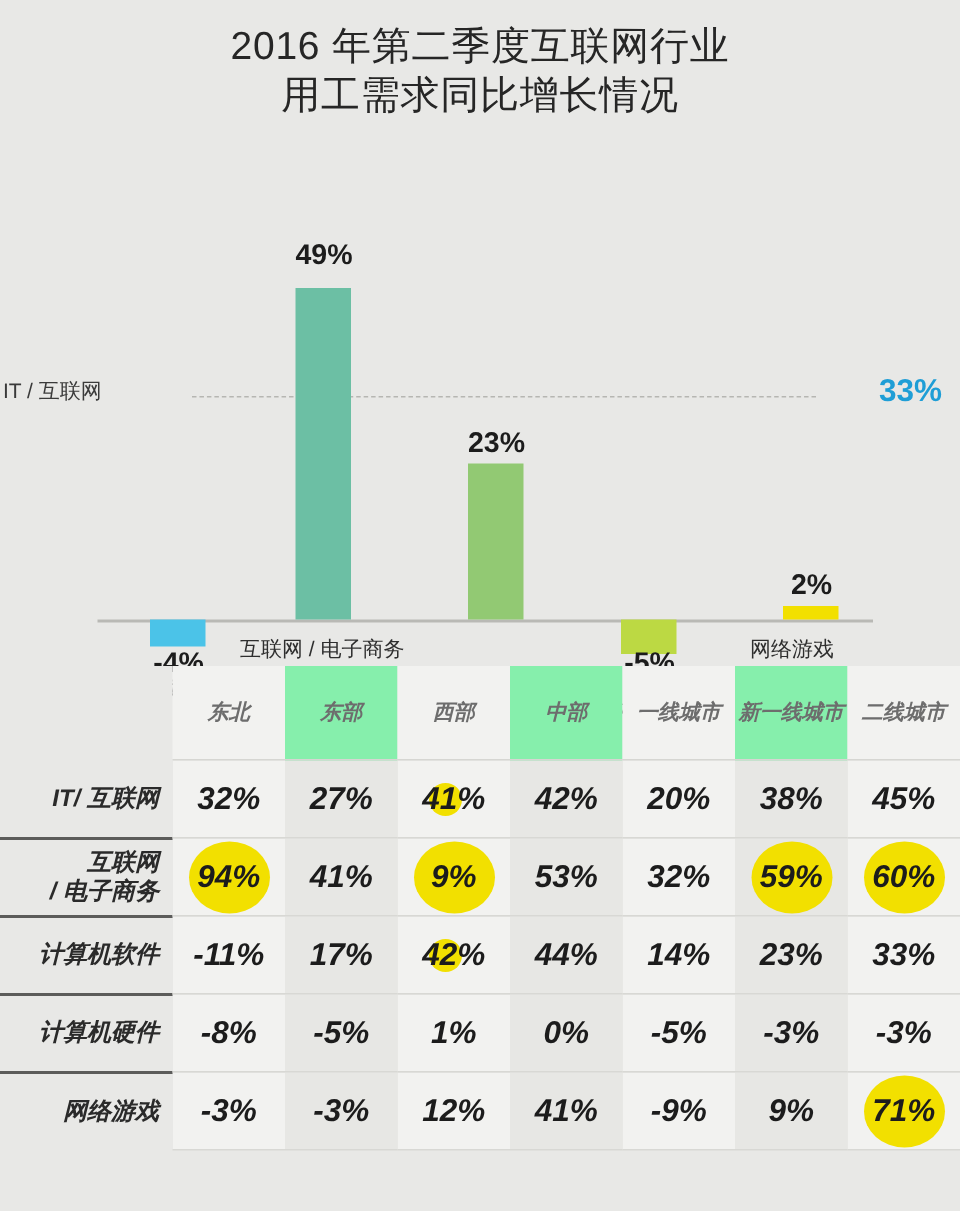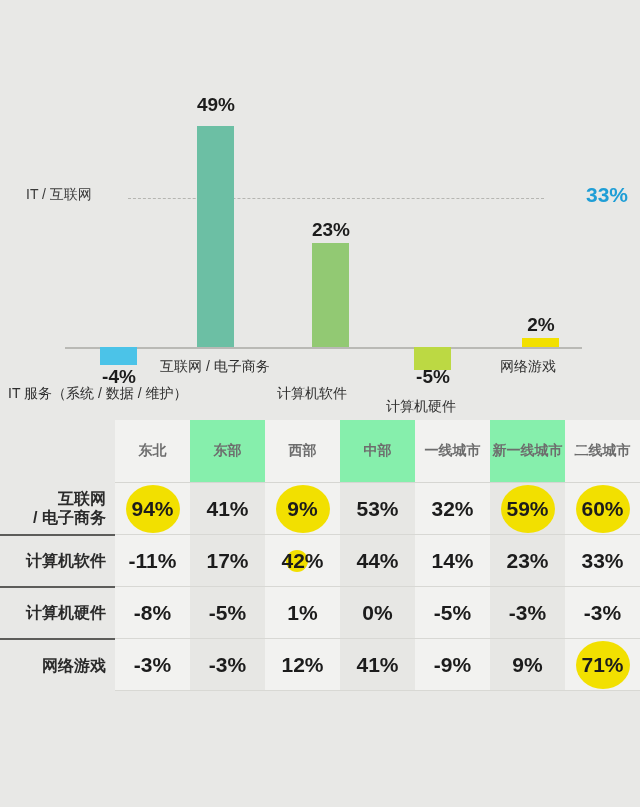--- a/index.html
+++ b/index.html
@@ -47,21 +47,21 @@
   .refline {
     position: absolute;
     left: 128px;
     right: 96px;
     top: 180px;
     height: 0;
     border-top: 1px dashed #b6b6b2;
   }
   .ref-label {
     position: absolute;
-    left: 26px;
+    left: 2px;
     top: 168px;
     font-size: 14px;
     color: #3a3a3a;
     white-space: nowrap;
   }
   .ref-value {
     position: absolute;
     right: 12px;
     top: 165px;
     font-size: 21px;
@@ -87,22 +87,23 @@
     position: absolute;
     font-size: 14px;
     color: #2e2e2e;
     white-space: nowrap;
   }
 
   
   #table-wrap {
     position: absolute;
     left: 0;
-    top: 420px;
+    top: 444px;
     width: 640px;
+    font-style: italic;
   }
   table#data-table {
     border-collapse: collapse;
     width: 640px;
     table-layout: fixed;
   }
   table#data-table col.c-label { width: 115px; }
   table#data-table col.c-data  { width: 75px; }
 
   #data-table th, #data-table td {
@@ -166,20 +167,22 @@
   }
   .hl-small { width: 22px; height: 22px; margin-left: -6px; }
   .hl-large { width: 54px; height: 48px; }
 
   .lbl-l1, .lbl-l2 { display: block; }
 </style>
 </head>
 <body>
 
 <div id="title-block">
+  <div class="title-line">2016 年第二季度互联网行业</div>
+  <div class="title-line">用工需求同比增长情况</div>
 </div>
 
 <div id="chart-area">
   <div class="baseline"></div>
   <div class="refline"></div>
   <div class="ref-label">IT / 互联网</div>
   <div class="ref-value">33%</div>
   <div id="bars-layer">
       <div class="bar" style="left: 100px; background: rgb(75, 195, 232); top: 329px; height: 18.04px;"></div>
       <div class="bar-value" style="left: 74px; top: 348px;">-4%</div>
@@ -219,20 +222,32 @@
           <th>西部</th>
           <th class="hdr-alt">中部</th>
           <th>一线城市</th>
           <th class="hdr-alt">新一线城市</th>
           <th>二线城市</th>
         </tr>
     </thead>
     <tbody>
         <tr>
           <td class="rowlabel">
+            <span class="lbl-l1">IT/ 互联网</span>
+          </td>
+          <td class="cell"><span class="cellval">32%</span></td>
+          <td class="cell alt"><span class="cellval">27%</span></td>
+          <td class="cell"><span class="hl-dot hl-small"></span><span class="cellval">41%</span></td>
+          <td class="cell alt"><span class="cellval">42%</span></td>
+          <td class="cell"><span class="cellval">20%</span></td>
+          <td class="cell alt"><span class="cellval">38%</span></td>
+          <td class="cell"><span class="cellval">45%</span></td>
+        </tr>
+        <tr>
+          <td class="rowlabel">
             <span class="lbl-l1">互联网</span>
             <span class="lbl-l2">/ 电子商务</span>
           </td>
           <td class="cell"><span class="hl-dot hl-large"></span><span class="cellval">94%</span></td>
           <td class="cell alt"><span class="cellval">41%</span></td>
           <td class="cell"><span class="hl-dot hl-large"></span><span class="cellval">9%</span></td>
           <td class="cell alt"><span class="cellval">53%</span></td>
           <td class="cell"><span class="cellval">32%</span></td>
           <td class="cell alt"><span class="hl-dot hl-large"></span><span class="cellval">59%</span></td>
           <td class="cell"><span class="hl-dot hl-large"></span><span class="cellval">60%</span></td>

